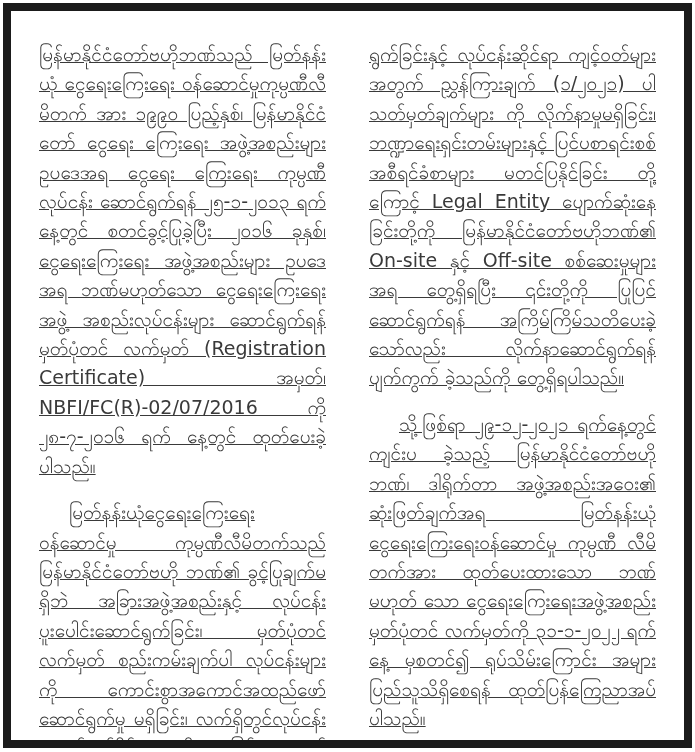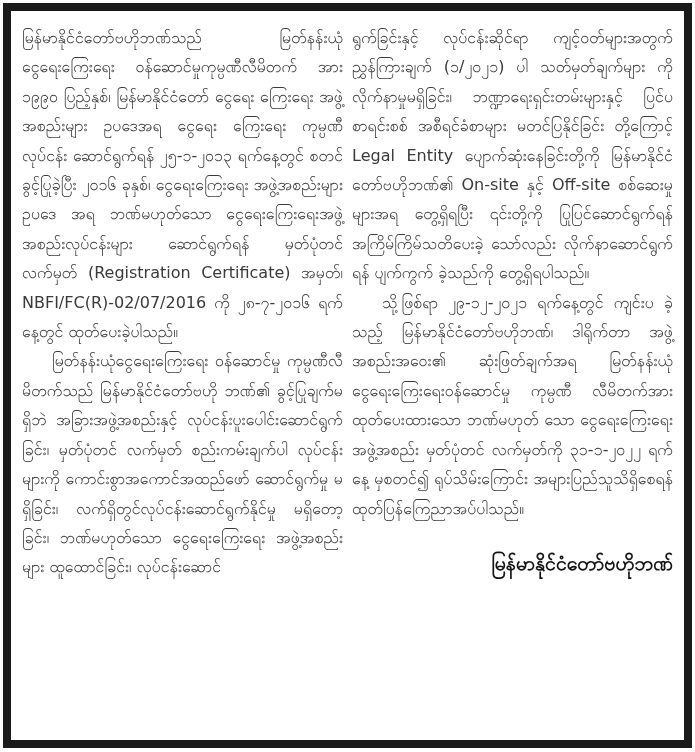--- a/index.html
+++ b/index.html
@@ -43,25 +43,26 @@
   }
   .columns {
     display: flex;
     gap: 9px;
   }
   .col {
     flex: 1 1 0;
     min-width: 0;
   }
   p.para {
-    margin: 0;
-    font-size: 16px;
+    margin: 17px;
+    font-size: 19px;
     line-height: 29.4px;
     text-align: justify;
     color: var(--body_text, #3a3a3a);
+    text-decoration: underline;
   }
   p.para.indent { text-indent: 30px; }
   p.signature {
     margin: 26px 0 0 0;
     text-align: right;
     font-weight: bold;
     font-size: 19.5px;
     line-height: 29px;
     color: var(--title_text, #161616);
   }

